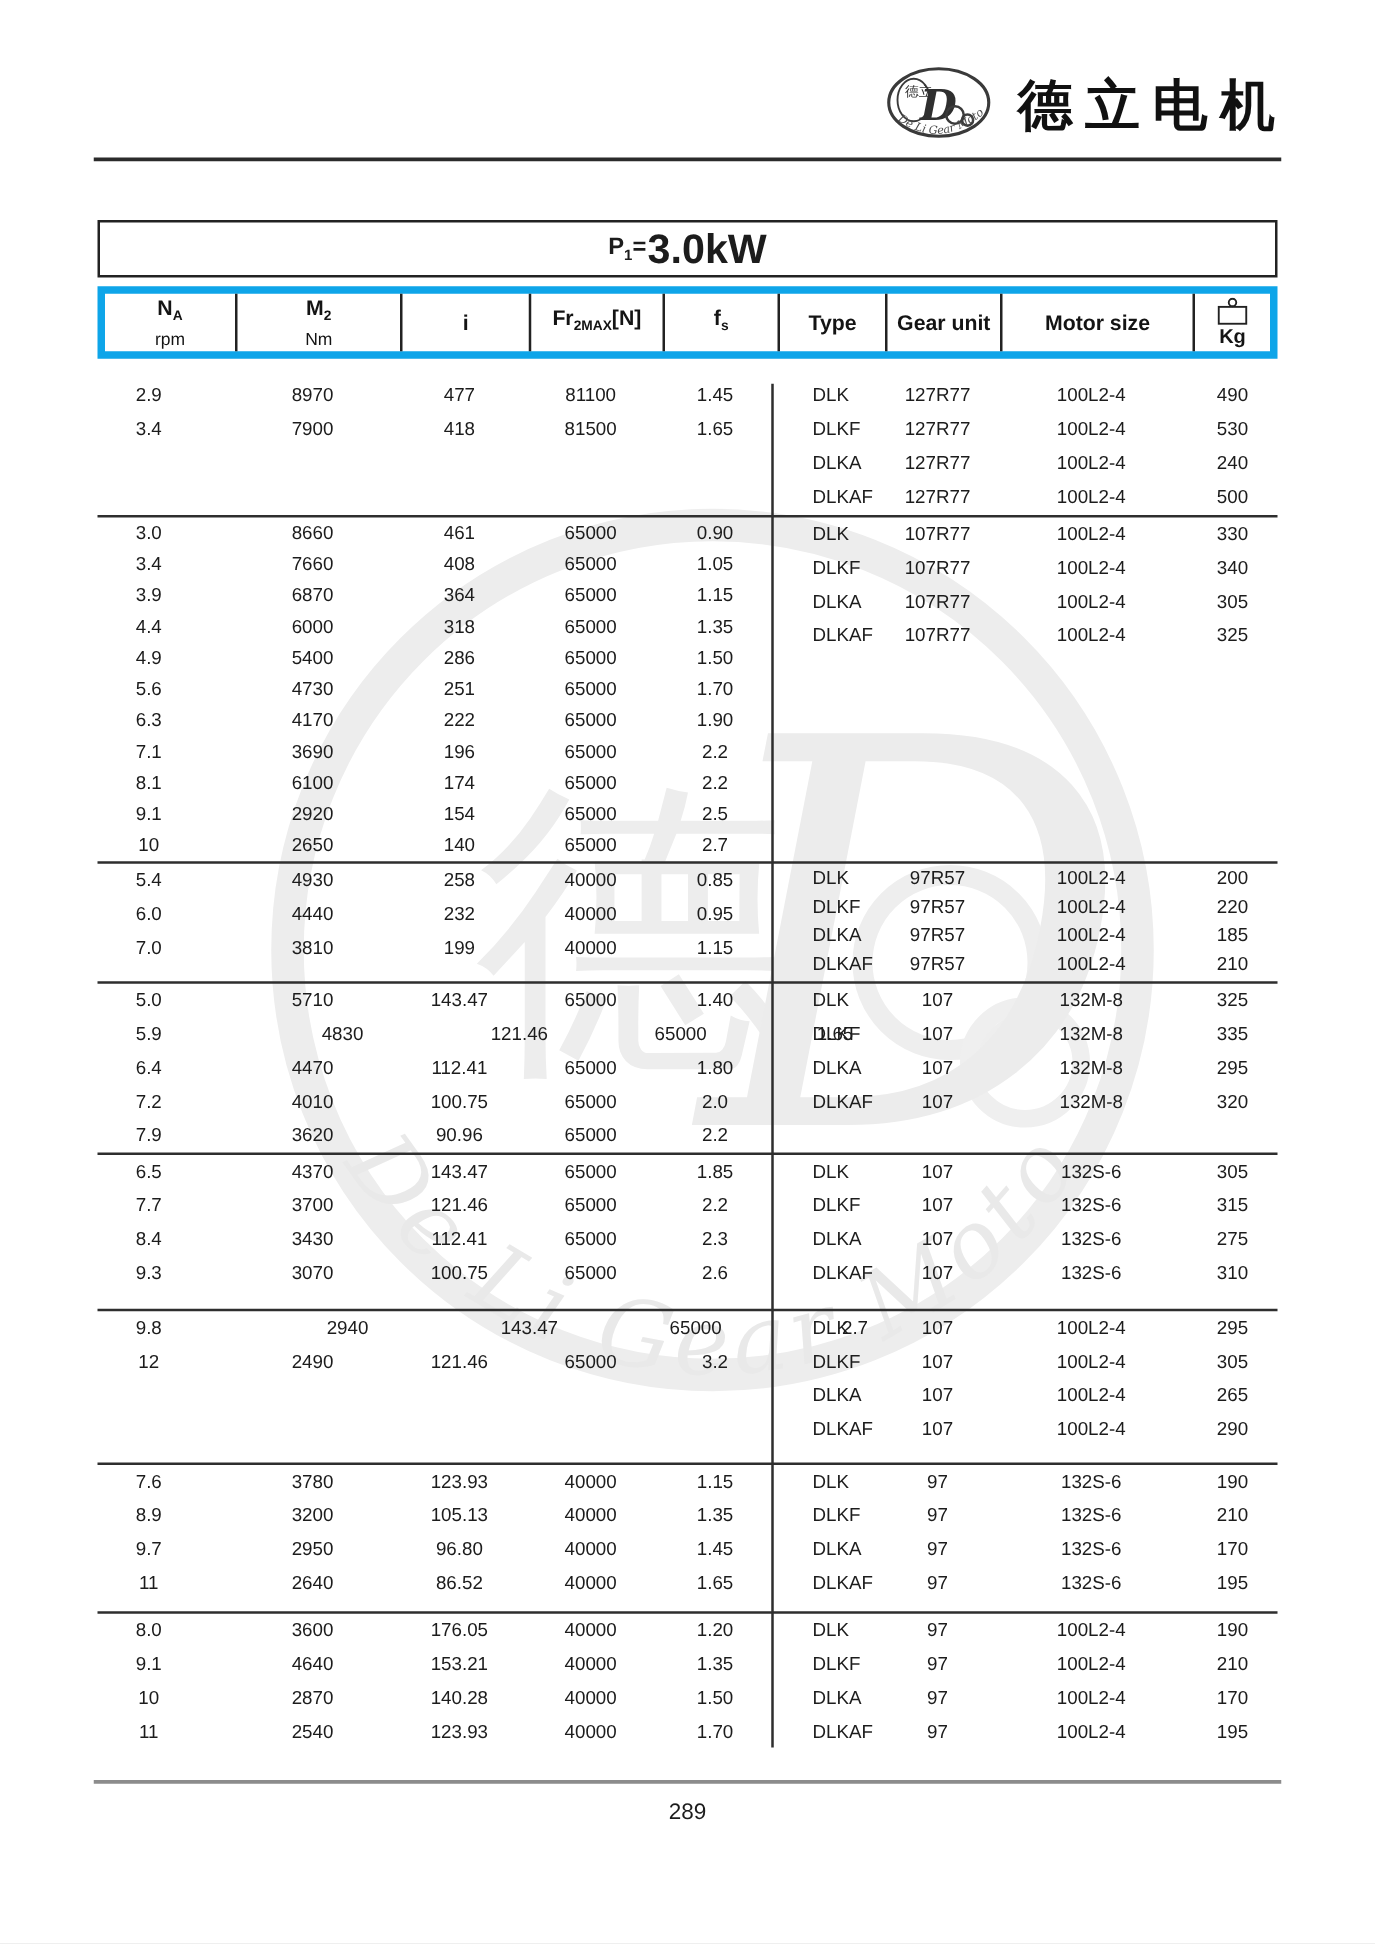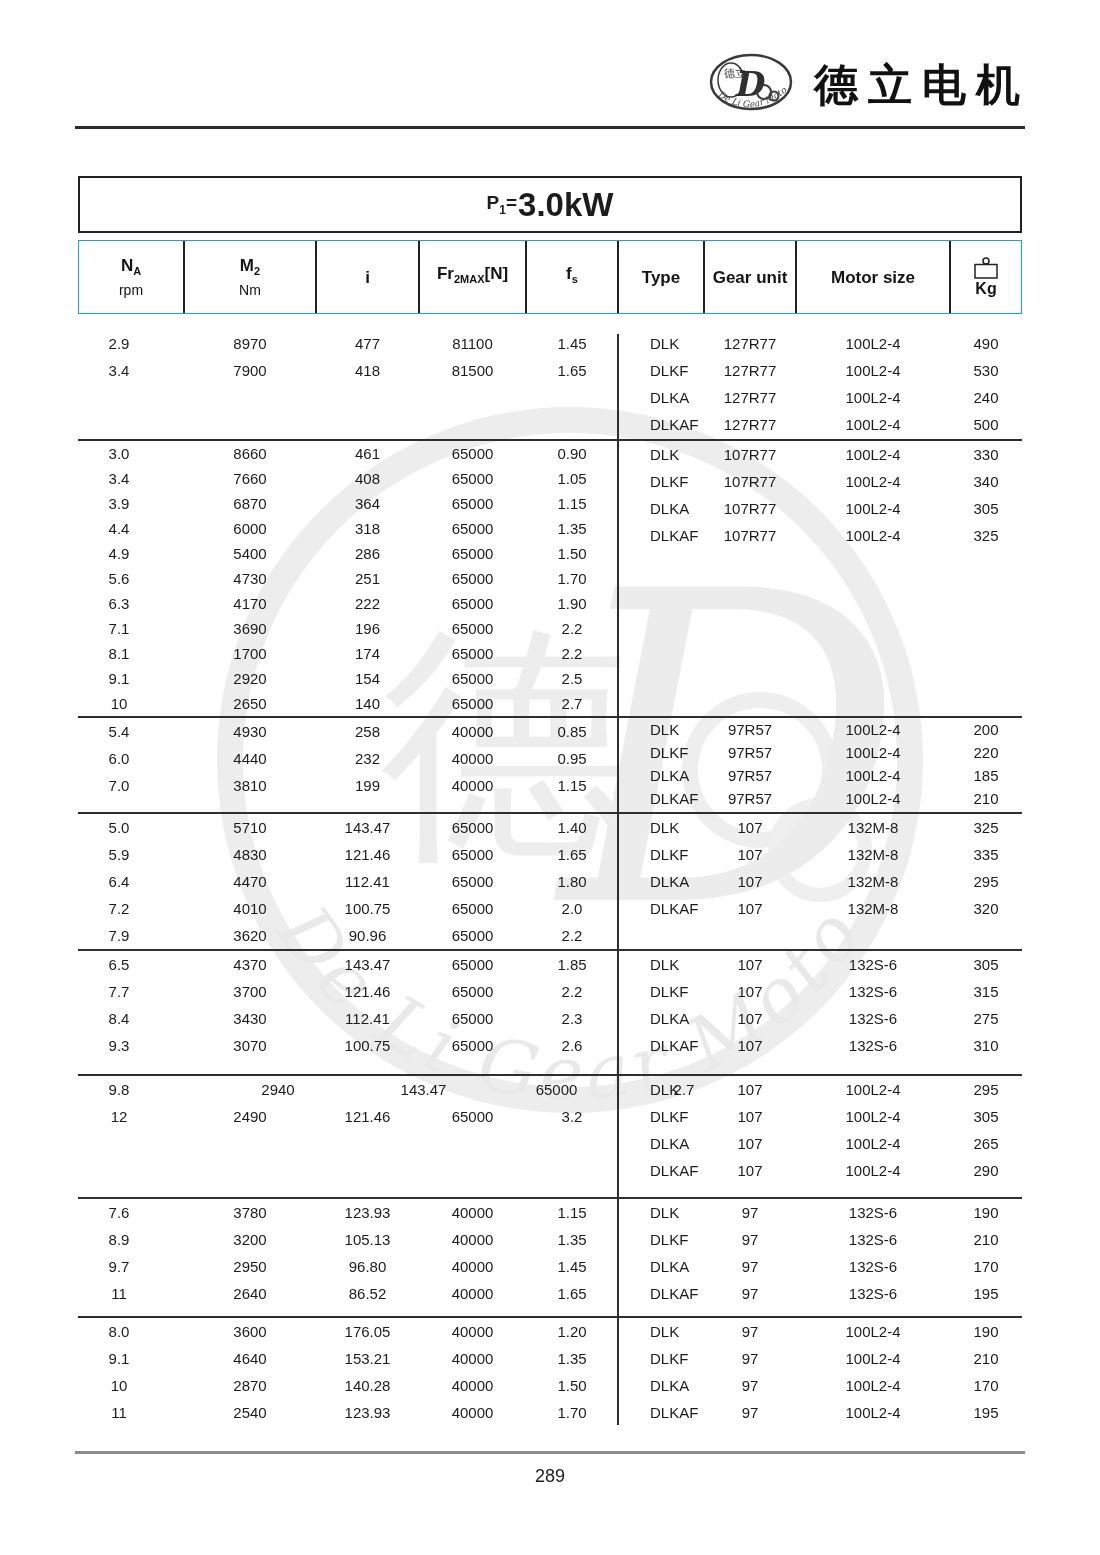--- a/index.html
+++ b/index.html
@@ -7,27 +7,27 @@
         font-family:"Liberation Sans","DejaVu Sans",sans-serif;color:#1c1c1c;}
   .wm{position:absolute;left:0;top:0;z-index:0;pointer-events:none;}
   .content{position:relative;z-index:1;}
   
   .toprow{display:flex;justify-content:flex-end;align-items:center;gap:18px;
           padding:52px 70px 0 0;height:66px;}
   .brand{font-family:"DejaVu Serif","Liberation Serif",serif;font-weight:bold;
          font-size:44px;letter-spacing:10px;color:#111;line-height:66px;white-space:nowrap;}
   .toprule{height:3px;background:#2b2b2b;margin:8px 75px 0 75px;}
   
-  .title-box{margin:47px 78px 0 78px;height:57px;box-sizing:border-box;border:2px solid #222;
+  .title-box{margin:47px 78px 0 78px;height:46px;box-sizing:border-box;border:2px solid #222;
              display:flex;align-items:center;justify-content:center;}
   .tp{font-weight:bold;font-size:19px;letter-spacing:0;}
   .tp sub{font-size:12px;}
   .tbig{font-weight:bold;font-size:33px;letter-spacing:0;margin-left:1px;}
   
-  .thead{display:flex;margin:7px 78px 0 78px;height:74px;box-sizing:border-box;border:1px solid #0ea5e9;}
+  .thead{display:flex;margin:7px 78px 0 78px;height:58px;box-sizing:border-box;border:6px solid #0ea5e9;}
   .hcell{box-sizing:border-box;border-right:2px solid #222;display:flex;flex-direction:column;
          align-items:center;justify-content:center;font-weight:bold;color:#141414;}
   .hcell:last-child{border-right:none;flex:1;}
   .hmain{font-size:17px;line-height:19px;}
   .hmain sub{font-size:11px;}
   .hunit{font-size:14px;font-weight:normal;line-height:15px;margin-top:1px;}
   .kgtxt{font-size:16px;line-height:17px;margin-top:1px;}
   
   .tbody{position:relative;margin:0 78px;width:944px;}
   .vline{position:absolute;left:539px;top:20px;bottom:2px;width:2px;background:#2e2e2e;}
@@ -221,21 +221,21 @@
             </div>
             <div class="lrow" style="height: 25px;">
               <div class="cell lc0">7.1</div>
               <div class="cell lc1">3690</div>
               <div class="cell lc2">196</div>
               <div class="cell lc3">65000</div>
               <div class="cell lc4">2.2</div>
             </div>
             <div class="lrow" style="height: 25px;">
               <div class="cell lc0">8.1</div>
-              <div class="cell lc1">1700</div>
+              <div class="cell lc1">6100</div>
               <div class="cell lc2">174</div>
               <div class="cell lc3">65000</div>
               <div class="cell lc4">2.2</div>
             </div>
             <div class="lrow" style="height: 25px;">
               <div class="cell lc0">9.1</div>
               <div class="cell lc1">2920</div>
               <div class="cell lc2">154</div>
               <div class="cell lc3">65000</div>
               <div class="cell lc4">2.5</div>
@@ -328,21 +328,21 @@
         </div>
         <div class="block bt" style="height: 137px;">
           <div class="half left-half">
             <div class="lrow" style="height: 27px;">
               <div class="cell lc0">5.0</div>
               <div class="cell lc1">5710</div>
               <div class="cell lc2">143.47</div>
               <div class="cell lc3">65000</div>
               <div class="cell lc4">1.40</div>
             </div>
-            <div class="lrow" style="height: 27px;">
+            <div class="lrow" style="height: 27px; gap: 24px;">
               <div class="cell lc0">5.9</div>
               <div class="cell lc1">4830</div>
               <div class="cell lc2">121.46</div>
               <div class="cell lc3">65000</div>
               <div class="cell lc4">1.65</div>
             </div>
             <div class="lrow" style="height: 27px;">
               <div class="cell lc0">6.4</div>
               <div class="cell lc1">4470</div>
               <div class="cell lc2">112.41</div>

